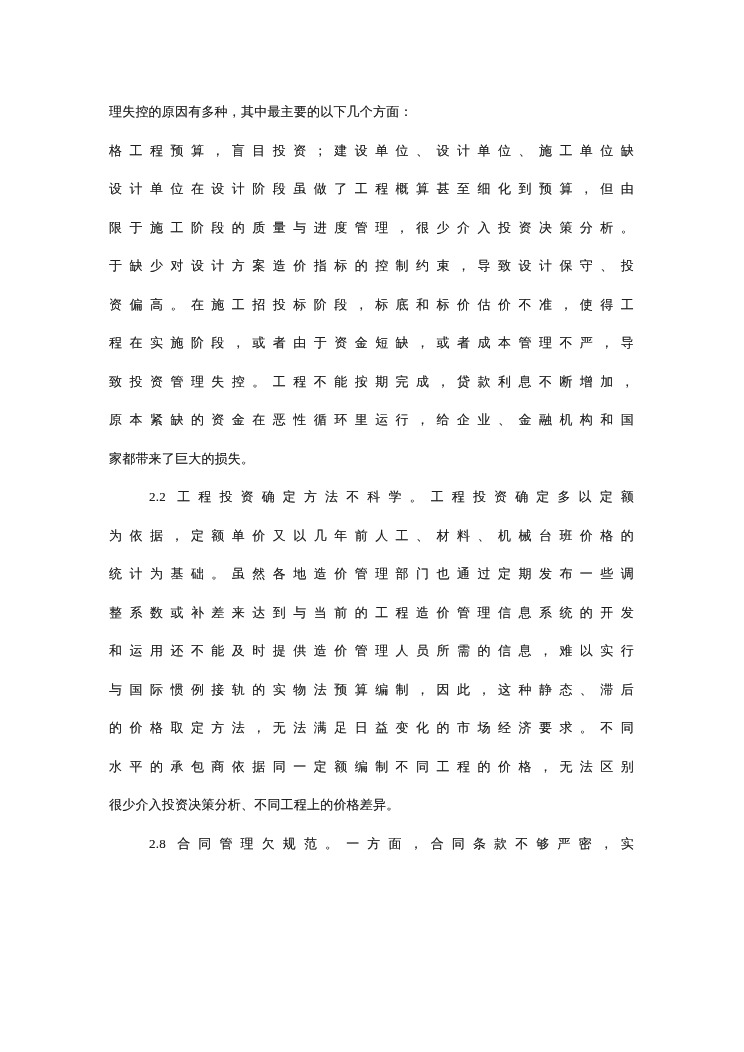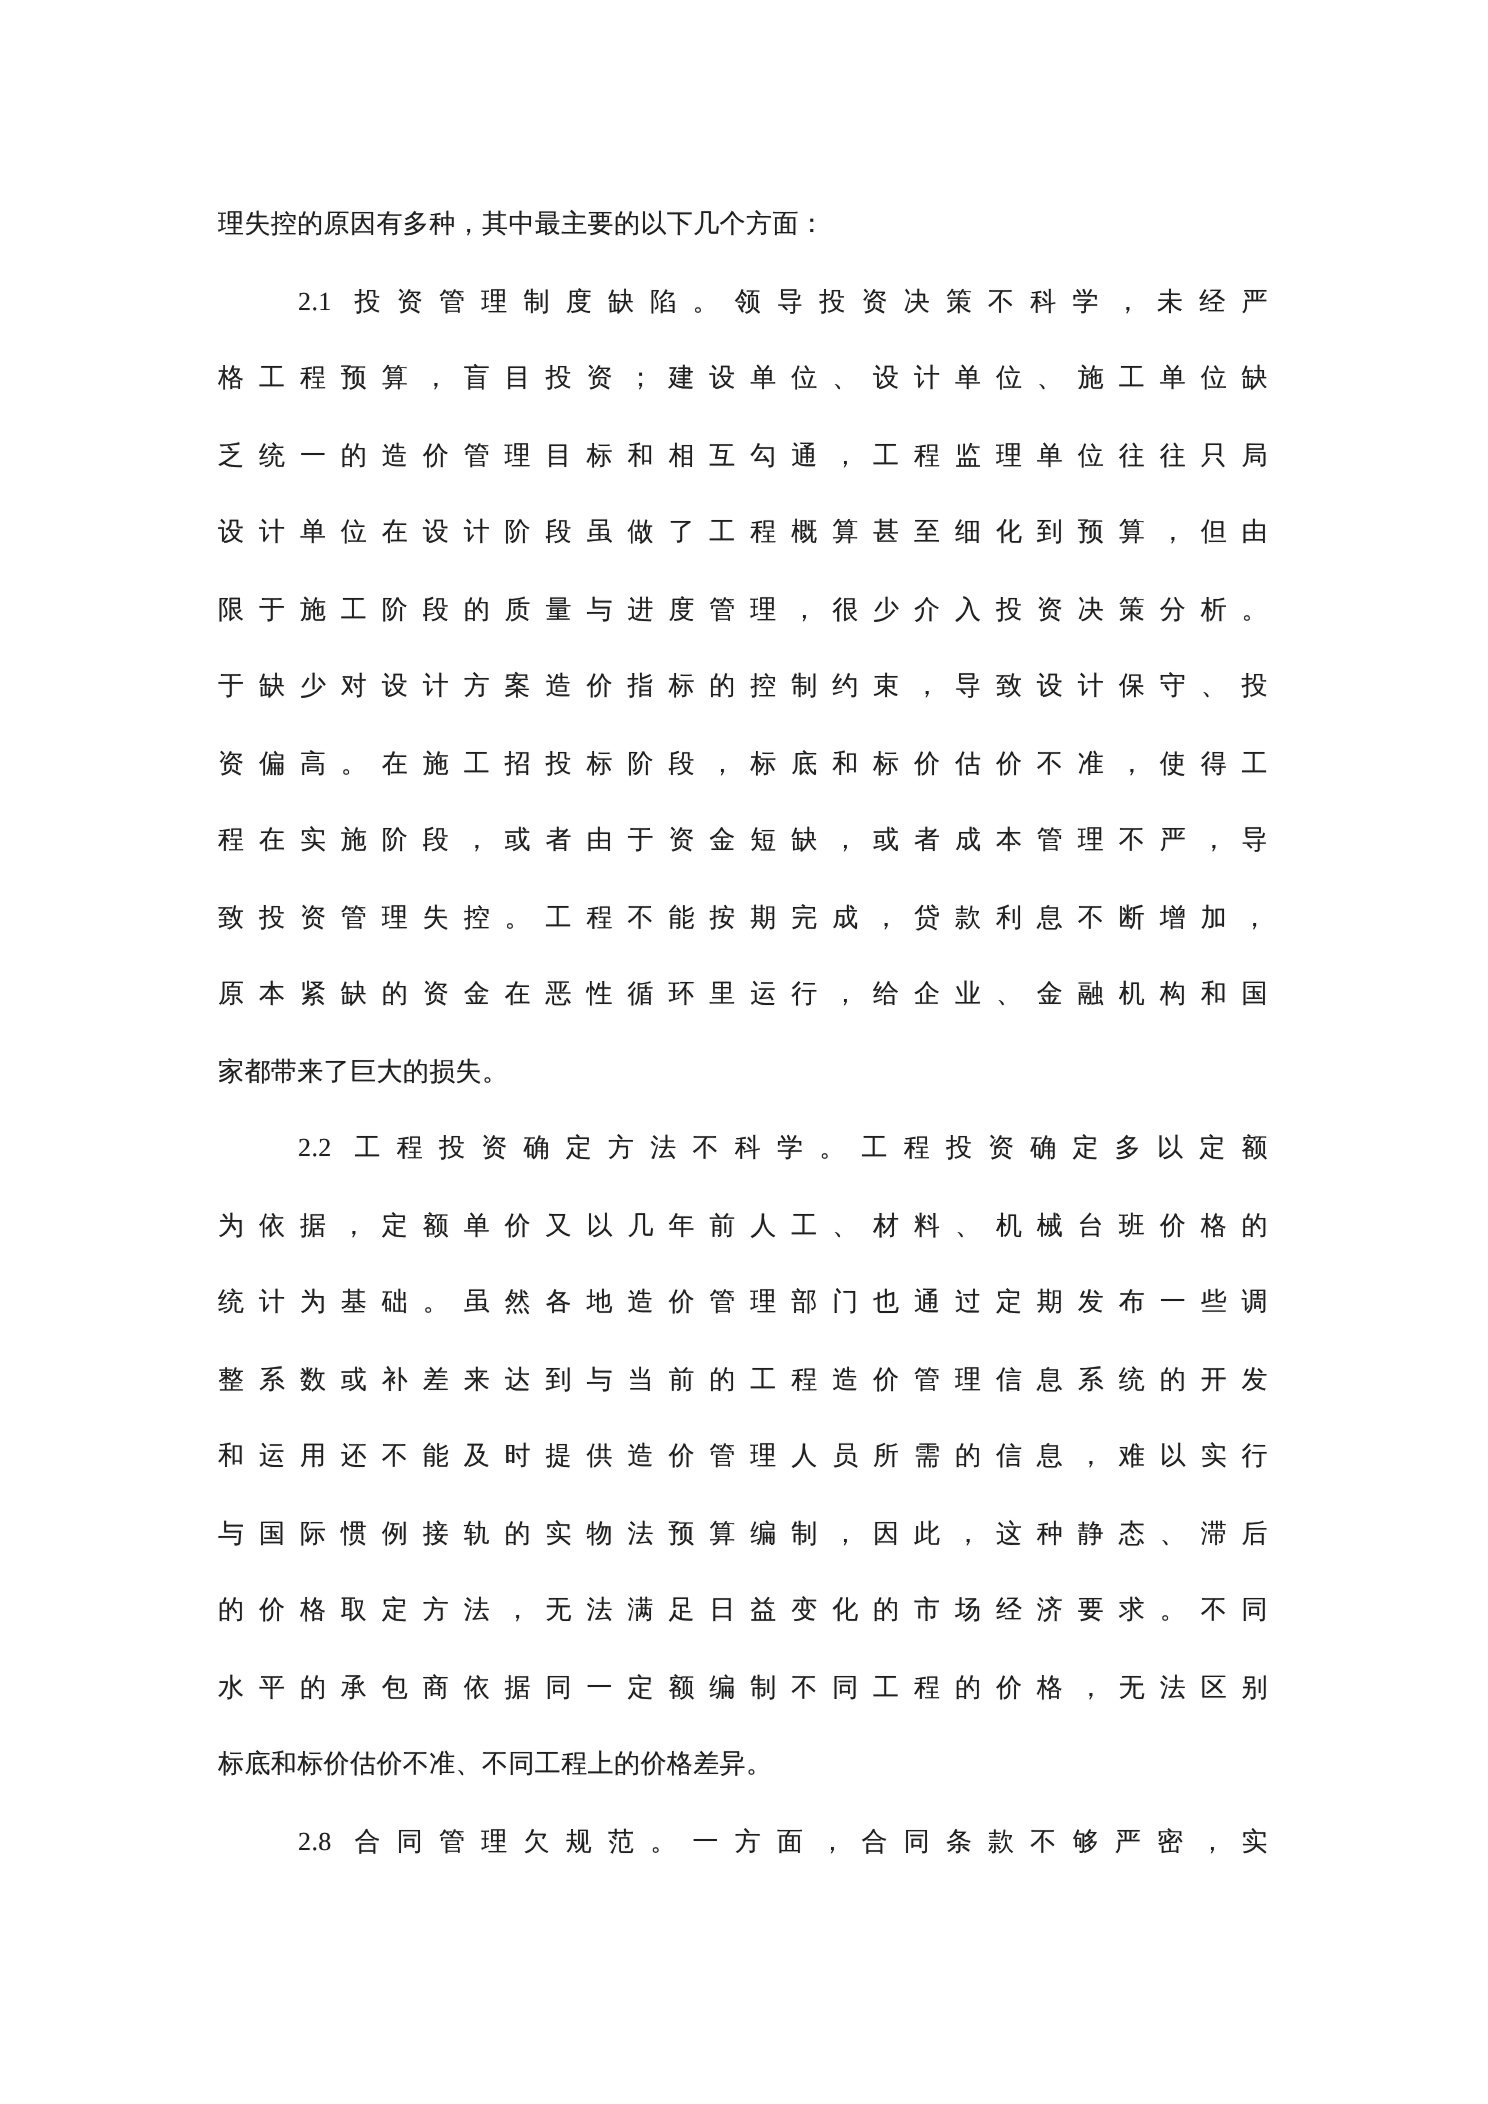--- a/index.html
+++ b/index.html
@@ -49,35 +49,33 @@
     padding-left: 40px;
     width: 485px;
   }
 </style>
 </head>
 <body>
 
 <div class="page">
   <div class="text-block">
     <div class="line line--end">理失控的原因有多种，其中最主要的以下几个方面：</div>
-    <div class="line line--indent">2.1 投资管理制度缺陷。领导投资决策不科学，未经严</div>
     <div class="line">格工程预算，盲目投资；建设单位、设计单位、施工单位缺</div>
-    <div class="line">乏统一的造价管理目标和相互勾通，工程监理单位往往只局</div>
     <div class="line">设计单位在设计阶段虽做了工程概算甚至细化到预算，但由</div>
     <div class="line">限于施工阶段的质量与进度管理，很少介入投资决策分析。</div>
     <div class="line">于缺少对设计方案造价指标的控制约束，导致设计保守、投</div>
     <div class="line">资偏高。在施工招投标阶段，标底和标价估价不准，使得工</div>
     <div class="line">程在实施阶段，或者由于资金短缺，或者成本管理不严，导</div>
     <div class="line">致投资管理失控。工程不能按期完成，贷款利息不断增加，</div>
     <div class="line">原本紧缺的资金在恶性循环里运行，给企业、金融机构和国</div>
     <div class="line line--end">家都带来了巨大的损失。</div>
     <div class="line line--indent">2.2 工程投资确定方法不科学。工程投资确定多以定额</div>
     <div class="line">为依据，定额单价又以几年前人工、材料、机械台班价格的</div>
     <div class="line">统计为基础。虽然各地造价管理部门也通过定期发布一些调</div>
     <div class="line">整系数或补差来达到与当前的工程造价管理信息系统的开发</div>
     <div class="line">和运用还不能及时提供造价管理人员所需的信息，难以实行</div>
     <div class="line">与国际惯例接轨的实物法预算编制，因此，这种静态、滞后</div>
     <div class="line">的价格取定方法，无法满足日益变化的市场经济要求。不同</div>
     <div class="line">水平的承包商依据同一定额编制不同工程的价格，无法区别</div>
-    <div class="line line--end">标底和标价估价不准、不同工程上的价格差异。</div>
+    <div class="line line--end">很少介入投资决策分析、不同工程上的价格差异。</div>
     <div class="line line--indent">2.8 合同管理欠规范。一方面，合同条款不够严密，实</div>
   </div>
 </div>
 
 </body></html>

